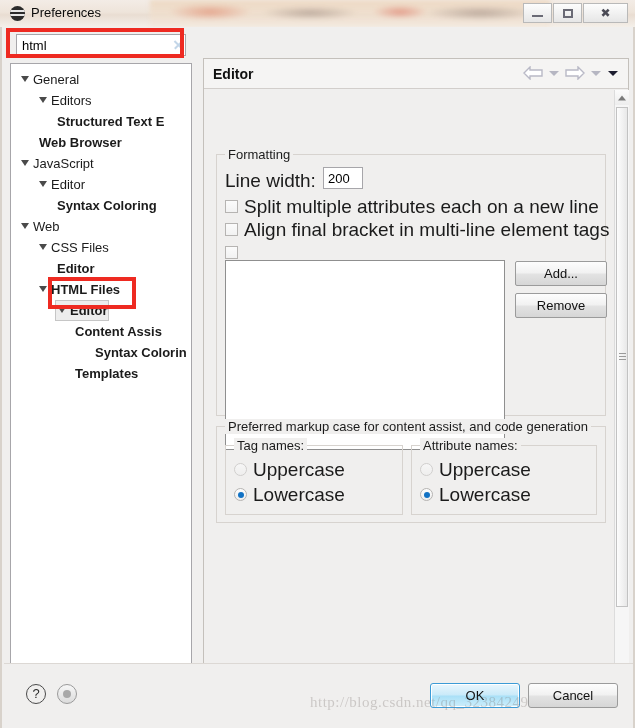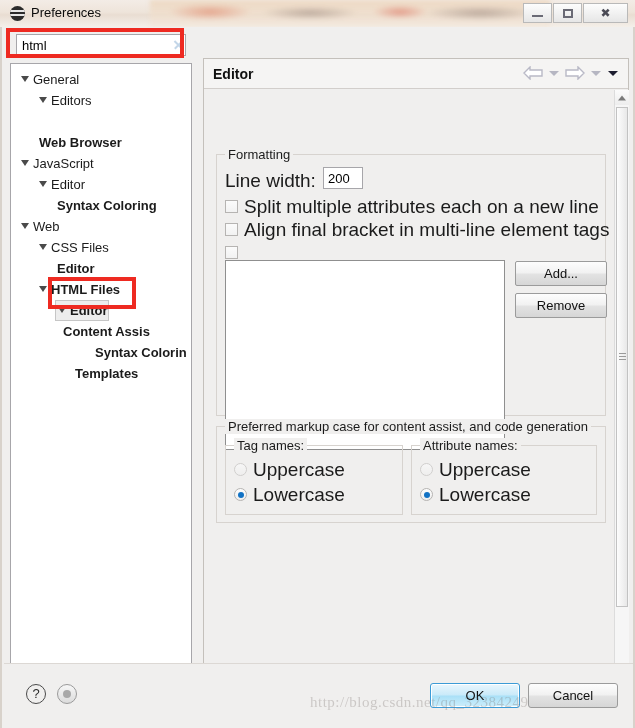--- a/index.html
+++ b/index.html
@@ -563,30 +563,31 @@
   <div id="dialog-body">
 
     <div id="search-wrap">
       <input id="search-input" type="text" value="html" style="">
       <div id="search-clear"></div>
     </div>
 
     <div id="left-panel">
         <div class="tree-row" style="left: 8px; top: 5px;"><span class="twisty open"></span><span>General</span></div>
         <div class="tree-row" style="left: 26px; top: 26px;"><span class="twisty open"></span><span>Editors</span></div>
+        <div class="tree-row bold" style="left: 44px; top: 47px;"><span>Structured Text E</span></div>
         <div class="tree-row bold" style="left: 26px; top: 68px;"><span>Web Browser</span></div>
         <div class="tree-row" style="left: 8px; top: 89px;"><span class="twisty open"></span><span>JavaScript</span></div>
         <div class="tree-row" style="left: 26px; top: 110px;"><span class="twisty open"></span><span>Editor</span></div>
         <div class="tree-row bold" style="left: 44px; top: 131px;"><span>Syntax Coloring</span></div>
         <div class="tree-row" style="left: 8px; top: 152px;"><span class="twisty open"></span><span>Web</span></div>
         <div class="tree-row" style="left: 26px; top: 173px;"><span class="twisty open"></span><span>CSS Files</span></div>
         <div class="tree-row bold" style="left: 44px; top: 194px;"><span>Editor</span></div>
         <div class="tree-row bold" style="left: 26px; top: 215px;"><span class="twisty open"></span><span>HTML Files</span></div>
         <div class="tree-row bold selected" style="left: 44px; top: 236px;"><span class="twisty open"></span><span>Editor</span></div>
-        <div class="tree-row bold" style="left: 50px; top: 257px;"><span>Content Assis</span></div>
+        <div class="tree-row bold" style="left: 62px; top: 257px;"><span>Content Assis</span></div>
         <div class="tree-row bold" style="left: 62px; top: 278px; margin-left: 20px;"><span>Syntax Colorin</span></div>
         <div class="tree-row bold" style="left: 62px; top: 299px;"><span>Templates</span></div>
       </div>
 
     <div id="tree-hscroll">
       <div class="sb-arrow left">
         <div class="arrow-glyph left"></div>
       </div>
       <div id="tree-hscroll-thumb">
         <div class="grip"></div>

